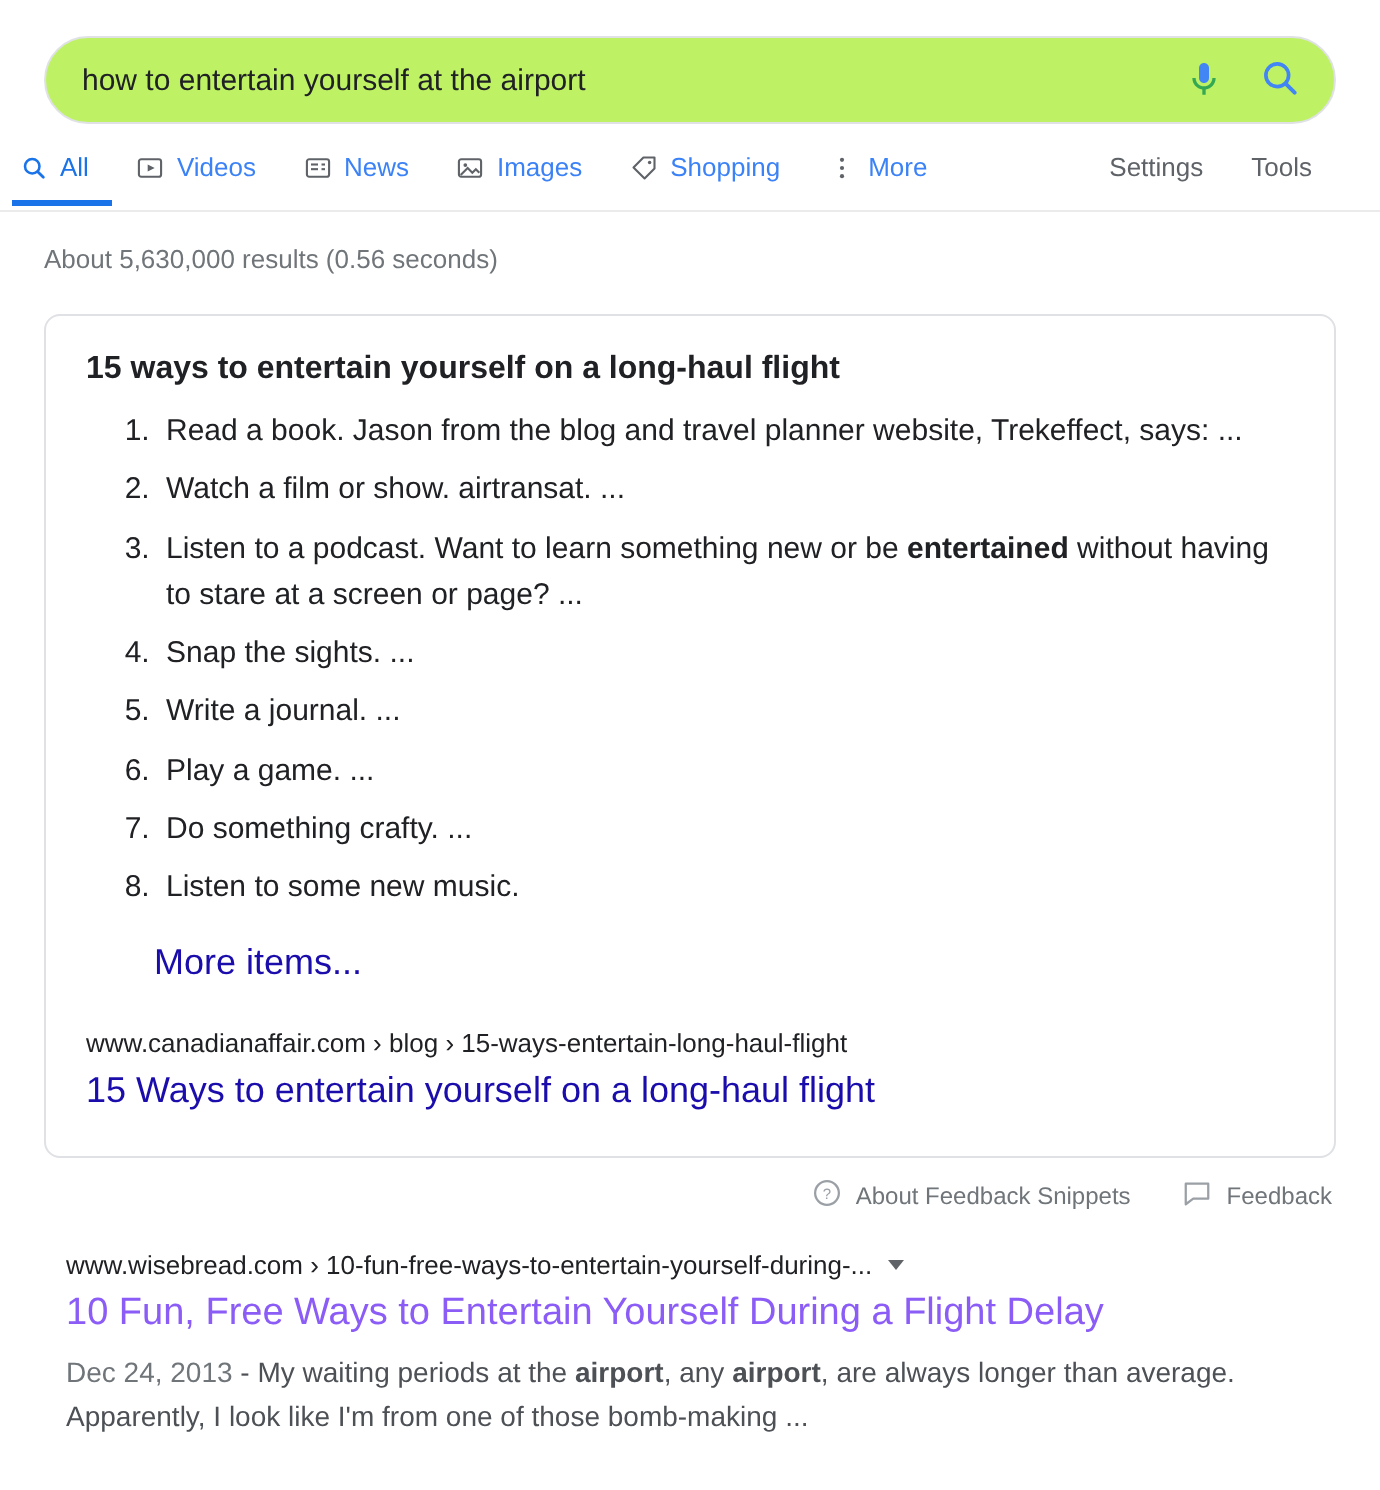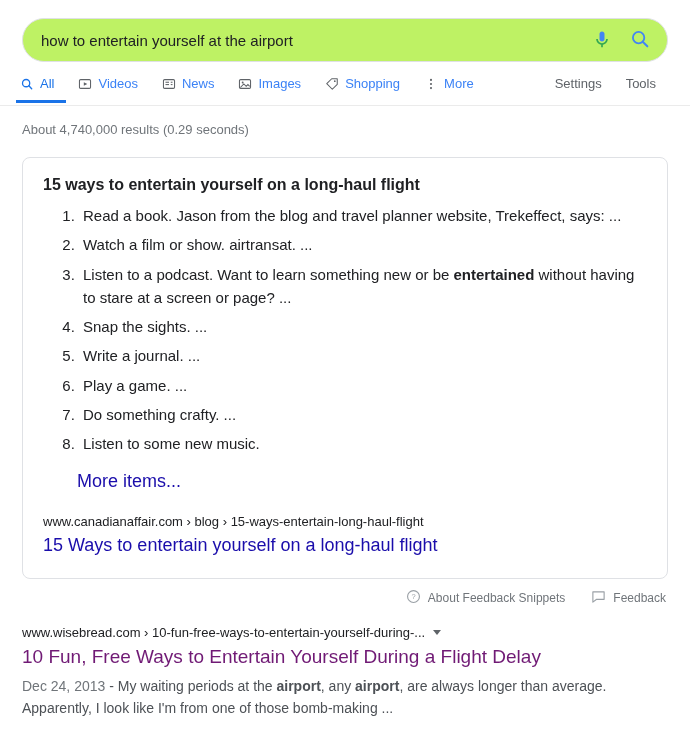--- a/index.html
+++ b/index.html
@@ -46,21 +46,21 @@
     border: none;
     background: transparent;
     cursor: pointer;
     border-radius: 50%;
   }
 
   
   .tabs-row {
     display: flex;
     align-items: center;
-    padding: 12px 22px 0 16px;
+    padding: 12px 22px 0 6px;
     border-bottom: 1px solid #ebebeb;
     height: 44px;
   }
   .tab {
     display: flex;
     align-items: center;
     gap: 6px;
     font-size: 13px;
     color: #3b82f6;
     padding: 0 12px 12px 12px;
@@ -144,40 +144,40 @@
   }
   .footer-item {
     display: flex;
     align-items: center;
     gap: 7px;
     cursor: pointer;
   }
 
   
   .result {
-    margin: 18px 22px 0 22px;
+    margin: 18px 22px 0 33px;
   }
   .result-url-row {
     display: flex;
     align-items: center;
     gap: 8px;
     font-size: 13px;
     color: #202124;
   }
   .caret {
     width: 0; height: 0;
     border-left: 4px solid transparent;
     border-right: 4px solid transparent;
     border-top: 5px solid #5f6368;
     cursor: pointer;
   }
   .result-title {
     margin-top: 4px;
     font-size: 19px;
-    color: #701a75;
+    color: #8b5cf6;
     line-height: 1.35;
     cursor: pointer;
   }
   .result-desc {
     margin-top: 6px;
     font-size: 14px;
     line-height: 1.58;
     color: #4d5156;
     max-width: 630px;
   }
@@ -275,21 +275,21 @@
     </span>
     <span>More</span>
   </div>
 
   <div class="tabs-spacer"></div>
 
   <div class="tool-link">Settings</div>
   <div class="tool-link">Tools</div>
 </div>
 
-<div class="result-stats">About 4,740,000 results (0.29 seconds)</div>
+<div class="result-stats">About 5,630,000 results (0.56 seconds)</div>
 
 <div class="snippet-card">
   <div class="snippet-title">15 ways to entertain yourself on a long-haul flight</div>
 
   <ol class="snippet-list">
     <li>
       <span>Read a book. Jason from the blog and travel planner website, Trekeffect, says: ...</span>
     </li>
     <li>
       <span>Watch a film or show. airtransat. ...</span>

